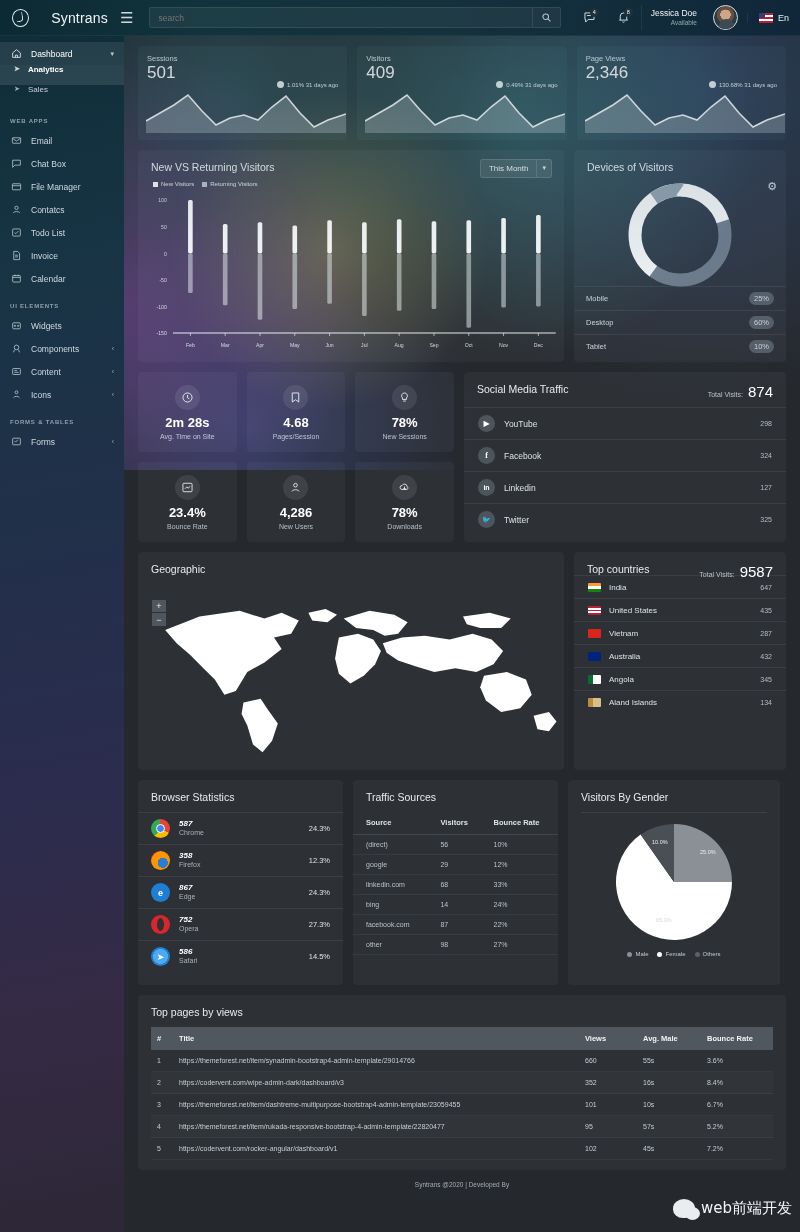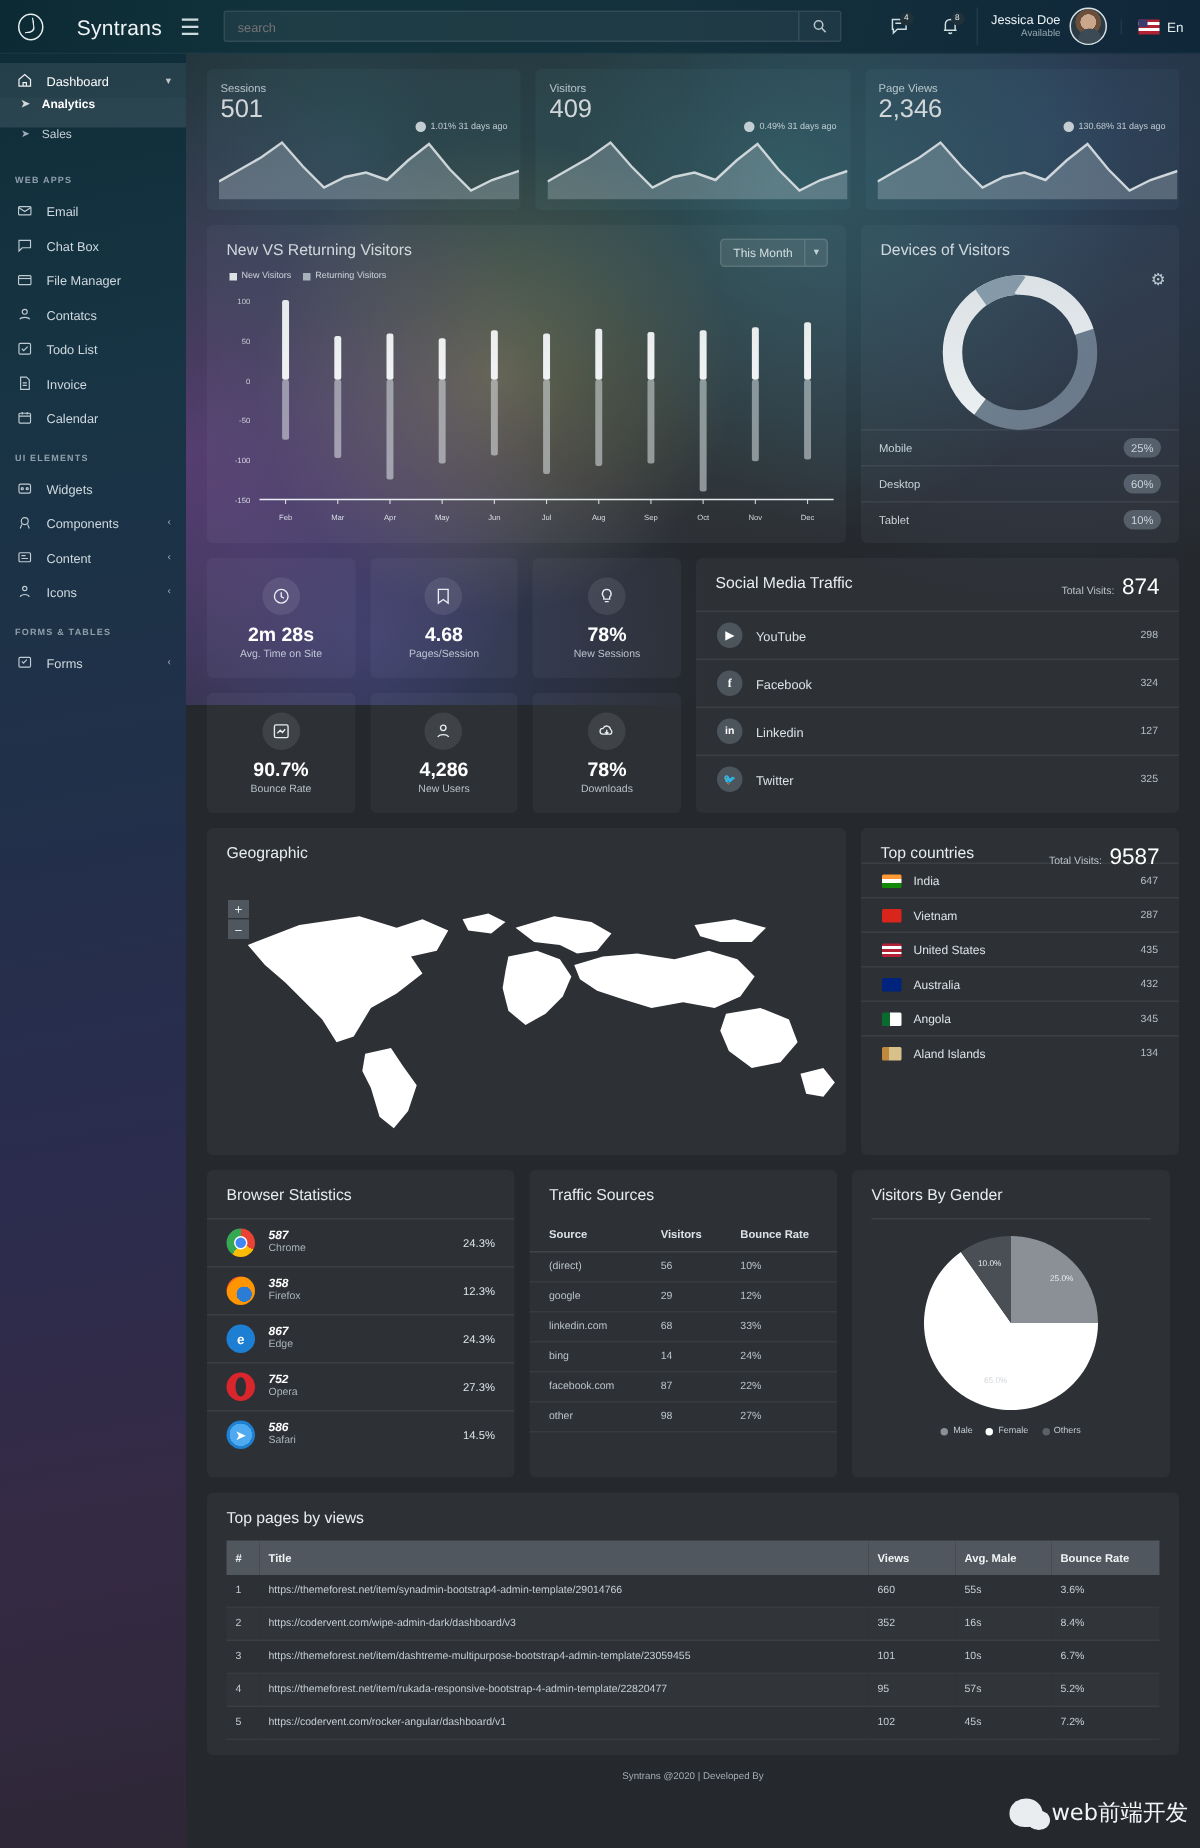--- a/index.html
+++ b/index.html
@@ -60,21 +60,21 @@
   }
   .hdr-right { margin-left: auto; display: flex; align-items: center; height: 36px; }
   .hdr-ico {
     width: 34px; height: 36px; display: flex; align-items: center; justify-content: center;
     color: #cfdde1; position: relative; cursor: pointer;
   }
   .hdr-ico .badge {
     position: absolute; top: 8px; right: 8px; width: 9px; height: 9px; border-radius: 50%;
     background: #20313a; color: #eaf1f3; font-size: 5.5px; display: flex; align-items: center; justify-content: center;
   }
-  .user-block { display: flex; align-items: center; gap: 6px; padding: 0 9px; border-left: 1px solid rgba(255,255,255,.07); cursor: pointer; }
+  .user-block { display: flex; align-items: center; gap: 16px; padding: 0 9px; border-left: 1px solid rgba(255,255,255,.07); cursor: pointer; }
   .user-text { text-align: right; line-height: 1.15; }
   .user-name { color: #eef4f6; font-size: 8.5px; }
   .user-status { color: #93a7ad; font-size: 6.5px; }
   .avatar {
     width: 25px; height: 25px; border-radius: 50%;
     background: radial-gradient(circle at 50% 38%, #caa68a 0 28%, #6a4f3d 29% 46%, #2c3a44 47%);
     border: 1.5px solid #d7e2e6; overflow: hidden; position: relative;
   }
   .avatar::after{content:"";position:absolute;left:5px;top:13px;width:15px;height:13px;border-radius:50% 50% 0 0;background:#3b4a55;}
   .lang { display: flex; align-items: center; gap: 5px; padding: 0 11px 0 11px; border-left: 1px solid rgba(255,255,255,.07); cursor: pointer; }
@@ -561,21 +561,21 @@
           <div class="tval">78%</div>
           <div class="tlab">New Sessions</div>
         </div>
         <div class="tile">
           <div class="tico">
             <svg width="13" height="13" viewBox="0 0 20 20" fill="none" stroke="currentColor" stroke-width="1.4">
                 <rect x="3" y="3.5" width="14" height="13" rx="1.5"></rect>
                 <path d="M6 12l3-3 2.2 2.2L14 8"></path>
               </svg>
           </div>
-          <div class="tval">90.7%</div>
+          <div class="tval">23.4%</div>
           <div class="tlab">Bounce Rate</div>
         </div>
         <div class="tile">
           <div class="tico">
             <svg width="13" height="13" viewBox="0 0 20 20" fill="none" stroke="currentColor" stroke-width="1.4">
                 <circle cx="10" cy="6.5" r="2.8"></circle>
                 <path d="M4.5 16c1.2-3.4 9.8-3.4 11 0"></path>
               </svg>
           </div>
           <div class="tval">4,286</div>
@@ -652,28 +652,28 @@
           <span>Total Visits:</span>
           <b>9587</b>
         </div>
         <div style="margin-top:0">
           <div class="ctry-row">
             <div class="ctry-flag" style="background:linear-gradient(#ff9933 0 33%,#fff 33% 66%,#138808 66%)"></div>
             <div class="ctry-name">India</div>
             <div class="ctry-val">647</div>
           </div>
           <div class="ctry-row">
+            <div class="ctry-flag" style="background:linear-gradient(#b22234 0 20%,#fff 20% 40%,#b22234 40% 60%,#fff 60% 80%,#b22234 80%)"></div>
+            <div class="ctry-name">United States</div>
+            <div class="ctry-val">435</div>
+          </div>
+          <div class="ctry-row">
             <div class="ctry-flag" style="background:#da251d"></div>
             <div class="ctry-name">Vietnam</div>
             <div class="ctry-val">287</div>
-          </div>
-          <div class="ctry-row">
-            <div class="ctry-flag" style="background:linear-gradient(#b22234 0 20%,#fff 20% 40%,#b22234 40% 60%,#fff 60% 80%,#b22234 80%)"></div>
-            <div class="ctry-name">United States</div>
-            <div class="ctry-val">435</div>
           </div>
           <div class="ctry-row">
             <div class="ctry-flag" style="background:#00247d"></div>
             <div class="ctry-name">Australia</div>
             <div class="ctry-val">432</div>
           </div>
           <div class="ctry-row">
             <div class="ctry-flag" style="background:linear-gradient(90deg,#0a6b2e 0 40%,#fff 40%)"></div>
             <div class="ctry-name">Angola</div>
             <div class="ctry-val">345</div>

